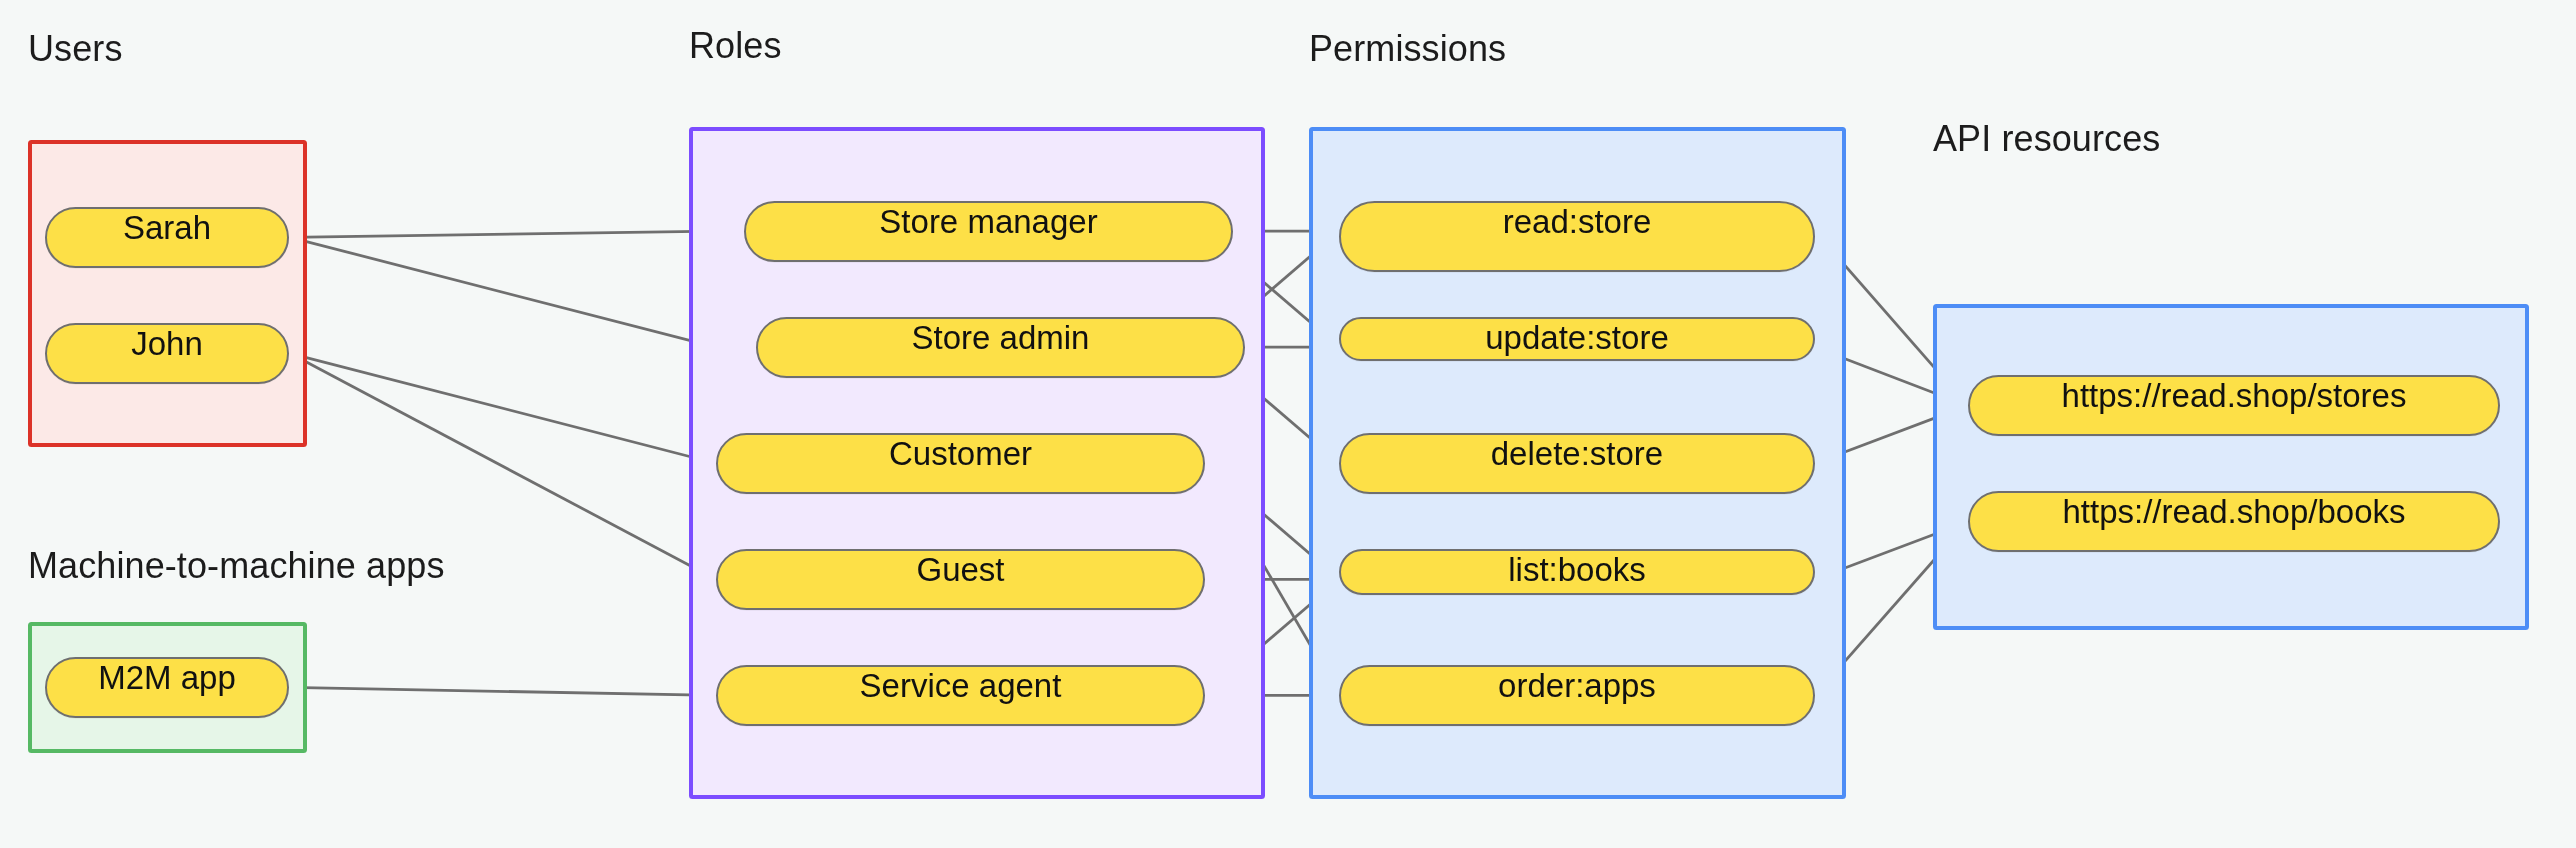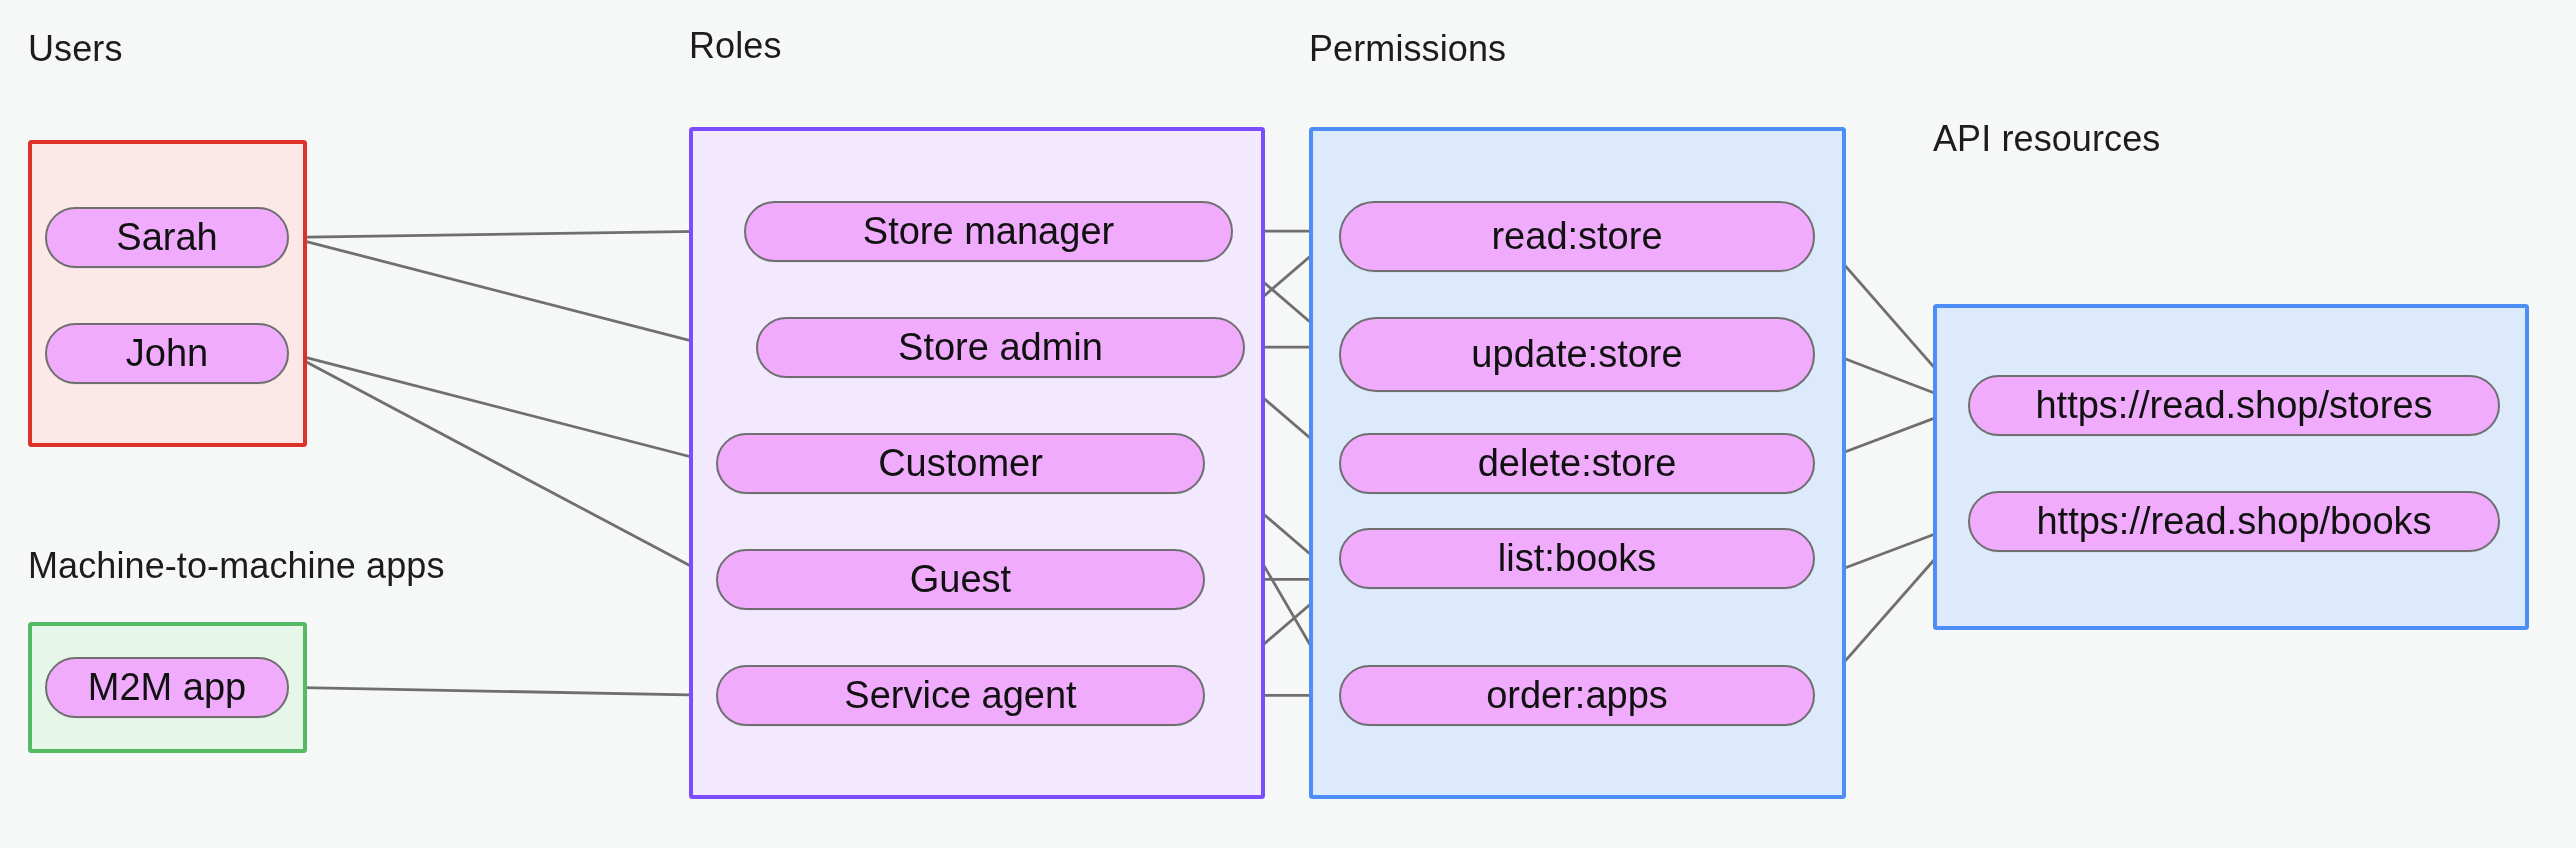--- a/index.html
+++ b/index.html
@@ -11,26 +11,26 @@
     overflow:hidden;
     position:relative;
   }
   #canvas{position:absolute;inset:0;width:2576px;height:848px;}
 
   .group-box{position:absolute;box-sizing:border-box;border-width:4.4px;border-style:solid;border-radius:3.5px;}
   .group-title{position:absolute;font-size:36px;color:#1c1c1c;white-space:nowrap;letter-spacing:0.1px;}
 
   .pill{
     position:absolute;box-sizing:border-box;
-    background:#f0abfc;
+    background:#fde047;
     border:2.6px solid #6f6f6f;
     border-radius:872px;
-    display:flex;align-items:center;justify-content:center;
+    display:flex;align-items:flex-start;justify-content:center;
     color:#111;
-    font-size:38px;
+    font-size:33px;
     white-space:nowrap;
     box-shadow:0 0.9px 0 rgba(0,0,0,.04);
   }
 
   svg#wires{position:absolute;left:0;top:0;width:2576px;height:848px;pointer-events:none;}
   svg#wires line{stroke:#6f6f6f;stroke-width:3.2;}
   svg#wires circle{fill:#6f6f6f;}
 </style>
 </head>
 <body>
@@ -99,27 +99,27 @@
         <span>Guest</span>
       </div>
       <div class="pill" style="left: 716px; top: 665px; width: 489px; height: 61px;">
         <span>Service agent</span>
       </div>
       <div class="group-title" style="left: 1309px; top: 28px;">Permissions</div>
       <div class="group-box" style="left: 1309px; top: 127px; width: 537px; height: 672px; border-color: rgb(77, 141, 246); background: rgb(221, 234, 252);"></div>
       <div class="pill" style="left: 1339px; top: 201px; width: 476px; height: 71px;">
         <span>read:store</span>
       </div>
-      <div class="pill" style="left: 1339px; top: 317px; width: 476px; height: 75px;">
+      <div class="pill" style="left: 1339px; top: 317px; width: 476px; height: 44px;">
         <span>update:store</span>
       </div>
       <div class="pill" style="left: 1339px; top: 433px; width: 476px; height: 61px;">
         <span>delete:store</span>
       </div>
-      <div class="pill" style="left: 1339px; top: 528px; width: 476px; height: 61px;">
+      <div class="pill" style="left: 1339px; top: 549px; width: 476px; height: 46px;">
         <span>list:books</span>
       </div>
       <div class="pill" style="left: 1339px; top: 665px; width: 476px; height: 61px;">
         <span>order:apps</span>
       </div>
       <div class="group-title" style="left: 1933px; top: 118px;">API resources</div>
       <div class="group-box" style="left: 1933px; top: 304px; width: 596px; height: 326px; border-color: rgb(77, 141, 246); background: rgb(221, 234, 252);"></div>
       <div class="pill" style="left: 1968px; top: 375px; width: 532px; height: 61px;">
         <span>https://read.shop/stores</span>
       </div>

